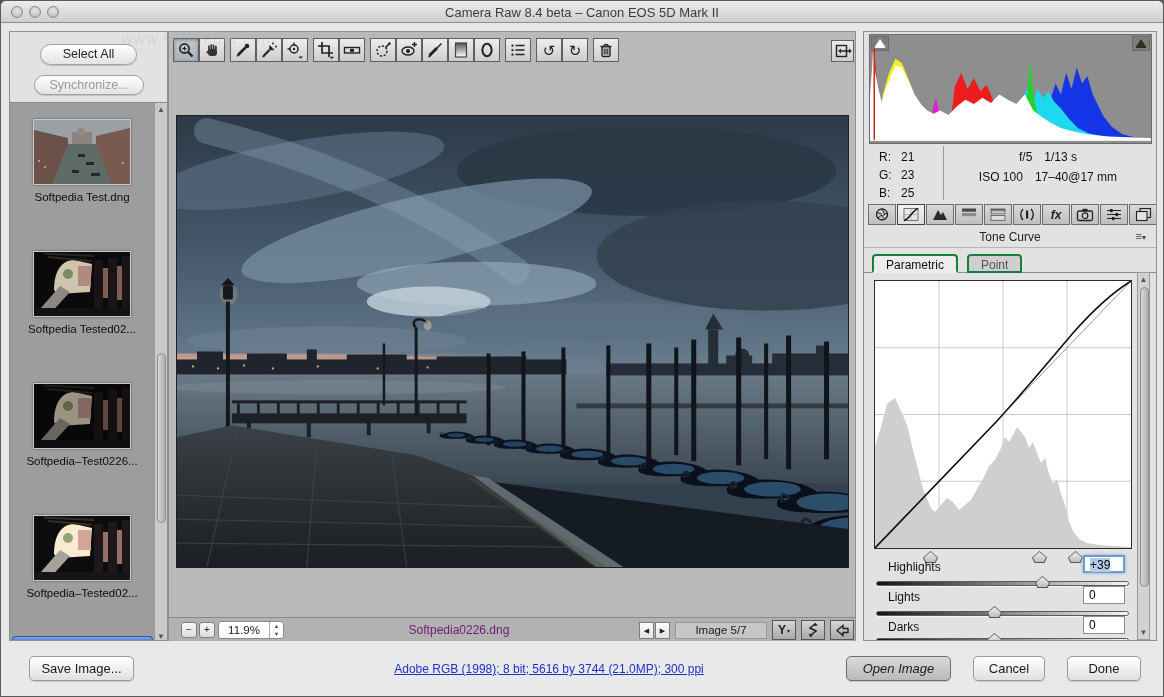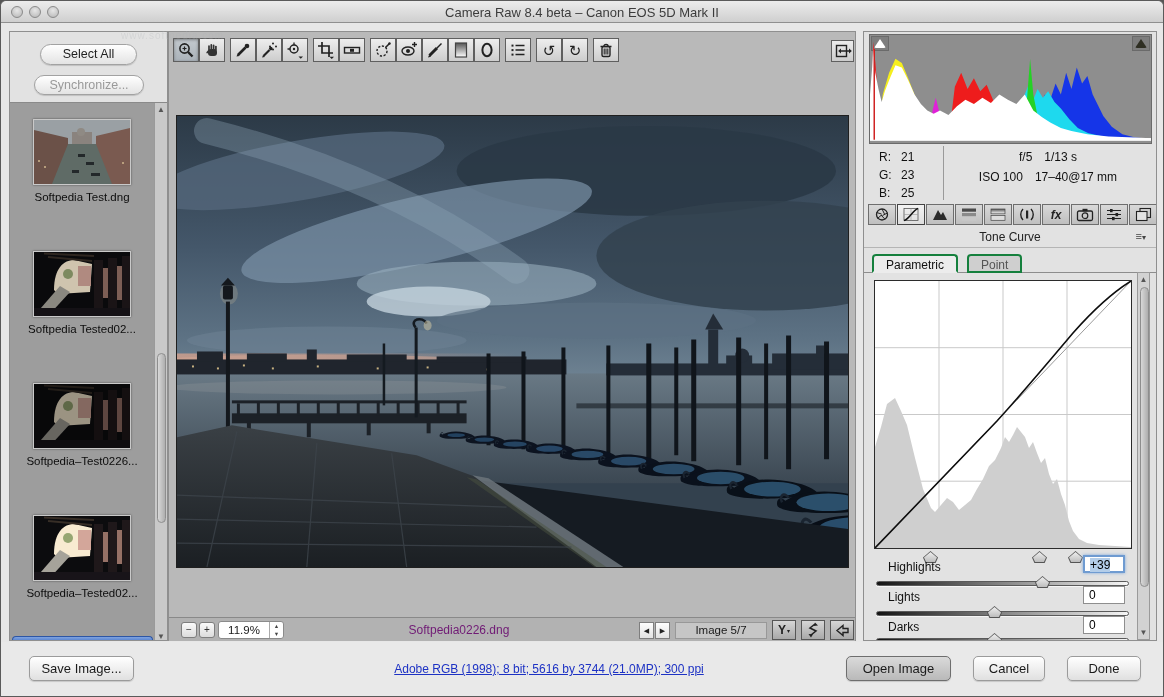--- a/index.html
+++ b/index.html
@@ -14,21 +14,21 @@
     background:linear-gradient(#ececec,#cfcfcf); border-bottom:1px solid #8f8f8f;
     border-radius:6px 6px 0 0; }
   .tl { position:absolute; top:5px; width:12px; height:12px; border-radius:50%;
     background:radial-gradient(circle at 50% 35%,#e6e6e6,#b5b5b5); border:1px solid #8a8a8a; }
   #title-text { position:absolute; width:100%; text-align:center; top:4px;
     font-size:13px; color:#3c3c3c; }
   
   #watermark { position:absolute; left:100px; top:26px; z-index:40; pointer-events:none;
     opacity:.28; color:#aeb2b6; line-height:1; }
   #watermark .wm1 { font-size:30px; font-weight:bold; letter-spacing:2px; font-style:italic; }
-  #watermark .wm2 { font-size:10px; margin-top:4px; letter-spacing:1px;margin-left:20px; }
+  #watermark .wm2 { font-size:16px; margin-top:4px; letter-spacing:1px;margin-left:20px; }
   
   .pane { position:absolute; top:30px; height:610px; border:1px solid #8f8f8f; }
   #sidebar { left:8px; width:159px; background:#e2e2e2; overflow:hidden; }
   #preview { left:167px; width:688px; background:#b9b9b9; }
   #gutter  { left:855px; width:8px; background:#cbcbcb; border-left:1px solid #8f8f8f; border-right:1px solid #8f8f8f; }
   #rpanel  { left:862px; width:294px; background:#e2e2e2; overflow:hidden; }
   
   .macbtn { display:block; background:linear-gradient(#ffffff,#e3e3e3);
     border:1px solid #a2a2a2; border-radius:11px; font-size:12.5px; text-align:center;
     color:#222; box-shadow:0 1px 1px rgba(0,0,0,.15); cursor:default; }
@@ -124,21 +124,21 @@
   .track { position:absolute; left:12px; width:253px; height:5px; border-radius:3px;
     background:linear-gradient(90deg,#141414,#f6f6f6); border:1px solid #5a5a5a;
     box-shadow:0 1px 0 rgba(255,255,255,.7); }
   
   #rp-scroll { right:6px; top:240px; height:368px; border:1px solid #9a9a9a; background:#d2d2d2; }
   
   #footer { position:absolute; left:0; top:641px; width:100%; height:56px; background:#e9e9e9; }
   .footbtn { position:absolute; top:14px; height:25px; background:linear-gradient(#ffffff,#e0e0e0);
     border:1px solid #9b9b9b; border-radius:5px; font-size:13px; color:#1a1a1a;
     text-align:center; line-height:23px; box-shadow:0 1px 1px rgba(0,0,0,.15); cursor:default; }
-  .footbtn.default { background:linear-gradient(#dadada,#b9b9b9); border-color:#6e6e6e; }
+  .footbtn.default { background:linear-gradient(#dadada,#b9b9b9); border-color:#6e6e6e;font-style:italic; }
   #workflow-link { position:absolute; left:338px; top:20px; width:420px; text-align:center;
     font-size:12px; color:#1d32c4; text-decoration:underline; cursor:pointer; }
 </style>
 </head>
 <body>
 
 <svg width="0" height="0" style="position:absolute">
   <defs>
     <linearGradient id="gradVert" x1="0" y1="0" x2="0" y2="1">
       <stop offset="0" stop-color="#555"></stop>

